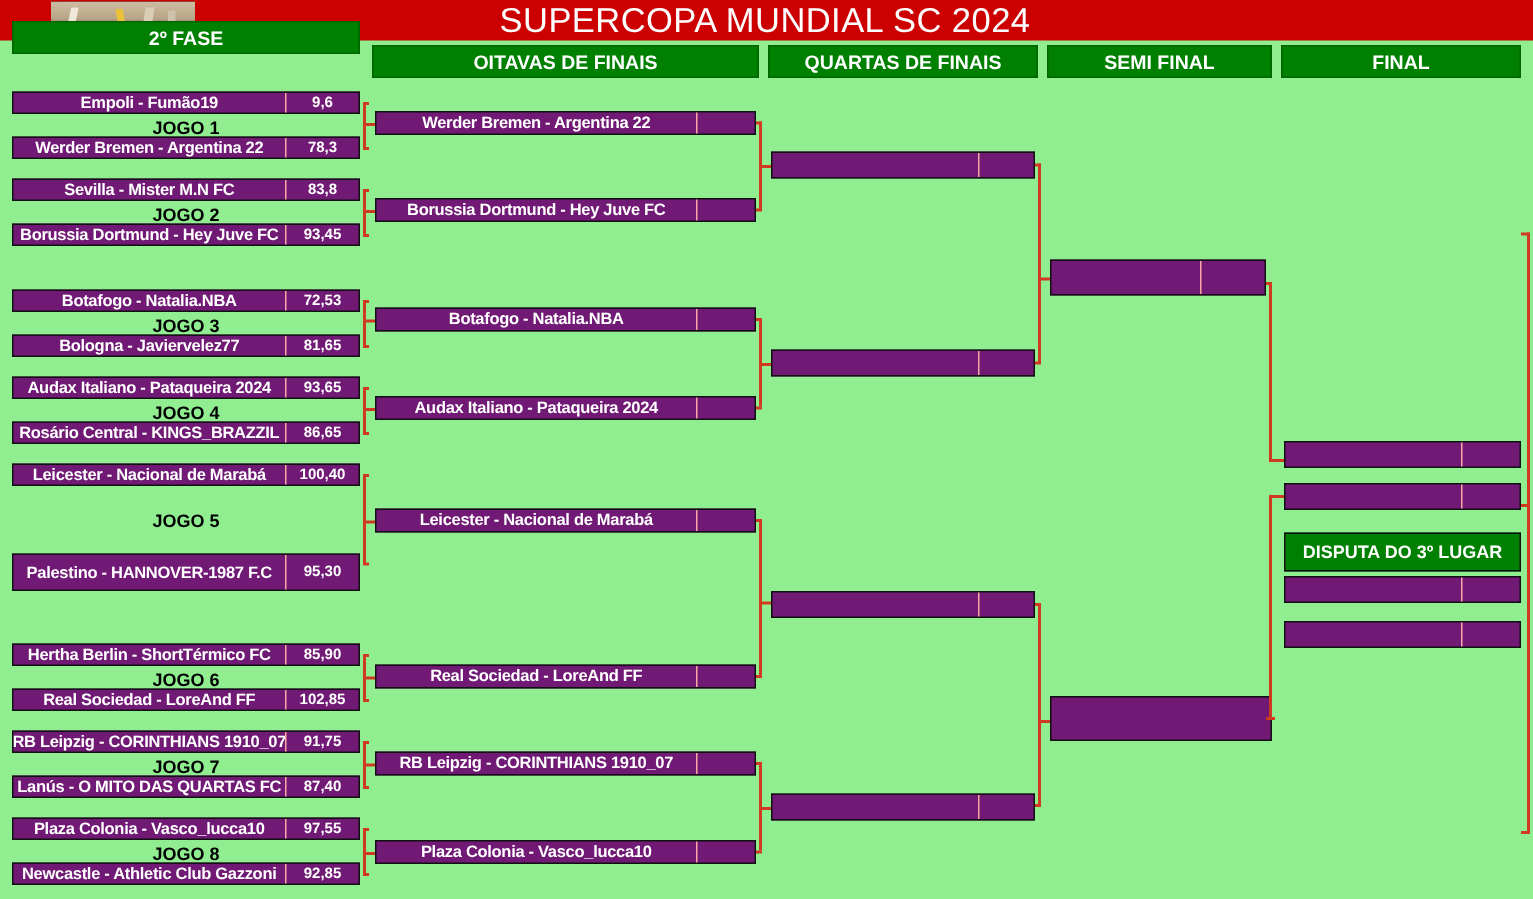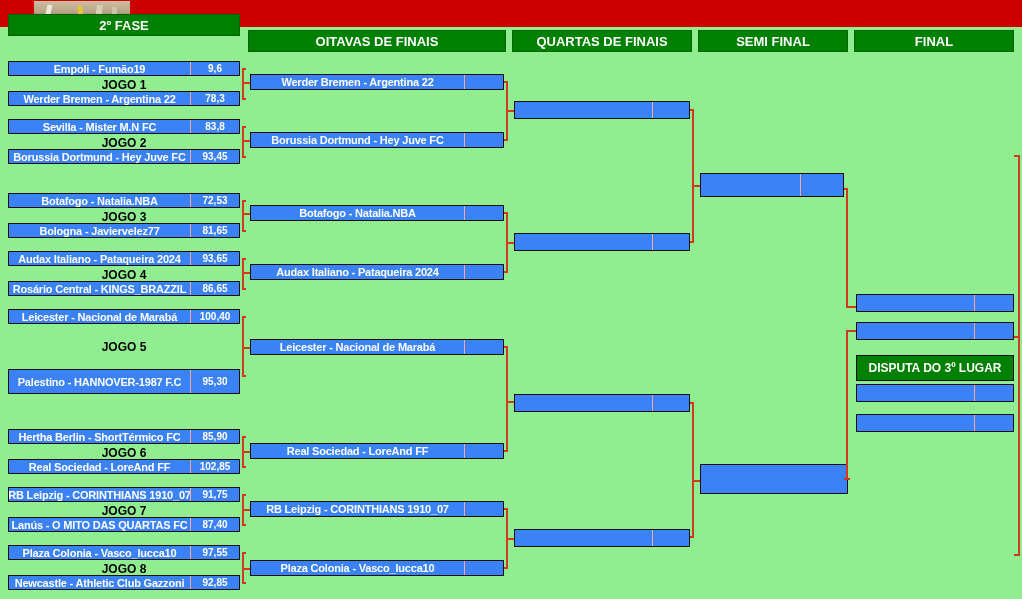--- a/index.html
+++ b/index.html
@@ -27,21 +27,21 @@
   .maintitle{position:absolute;left:240px;top:0px;width:540px;height:27px;
        line-height:27px;text-align:center;color:#ffffff;font-size:23px;
        font-weight:400;letter-spacing:.3px;white-space:nowrap;}
 
   
   .rhdr{position:absolute;height:22px;line-height:22px;background:#008000;
         color:#ffffff;font-size:13px;font-weight:bold;text-align:center;
         border:1px solid #006400;box-sizing:border-box;white-space:nowrap;}
 
   
-  .box{position:absolute;box-sizing:border-box;background:#3b82f6;
+  .box{position:absolute;box-sizing:border-box;background:#701a75;
        border:1px solid #111111;display:flex;align-items:stretch;}
   .box .nm{flex:1 1 auto;display:flex;align-items:center;justify-content:center;
        color:#ffffff;font-size:11px;font-weight:bold;white-space:nowrap;
        overflow:hidden;letter-spacing:-.2px;}
   .box .sc{flex:0 0 auto;display:flex;align-items:center;justify-content:center;
        color:#ffffff;font-size:10px;font-weight:bold;white-space:nowrap;
        border-left:1px solid #fca5a5;}
   .box.nodiv .sc{border-left:none;}
 
   .jogo{position:absolute;text-align:center;color:#000000;font-size:12px;
@@ -62,20 +62,21 @@
 <div class="titlebar">
   <div class="logo">
     <div class="sky"></div>
     <div class="p1"></div>
     <div class="p2"></div>
     <div class="p3"></div>
     <div class="p4"></div>
     <div class="grass"></div>
     <div class="cap"></div>
   </div>
+  <div class="maintitle">SUPERCOPA MUNDIAL SC 2024</div>
 </div>
 
 <div class="rhdr" style="left:8px;top:14px;width:232px;">2º FASE</div>
 <div class="rhdr" style="left:248px;top:30px;width:258px;">OITAVAS DE FINAIS</div>
 <div class="rhdr" style="left:512px;top:30px;width:180px;">QUARTAS DE FINAIS</div>
 <div class="rhdr" style="left:698px;top:30px;width:150px;">SEMI FINAL</div>
 <div class="rhdr" style="left:854px;top:30px;width:160px;">FINAL</div>
 
 <div class="box" style="left:8px;top:61px;width:232px;height:15px;">
   <span class="nm">Empoli - Fumão19</span>

